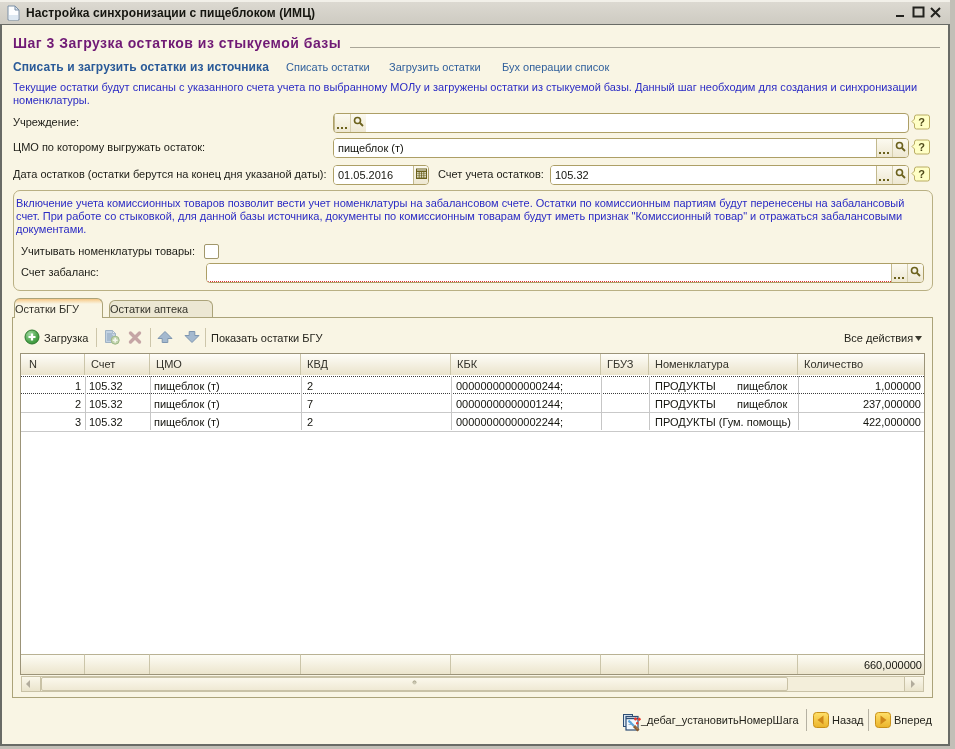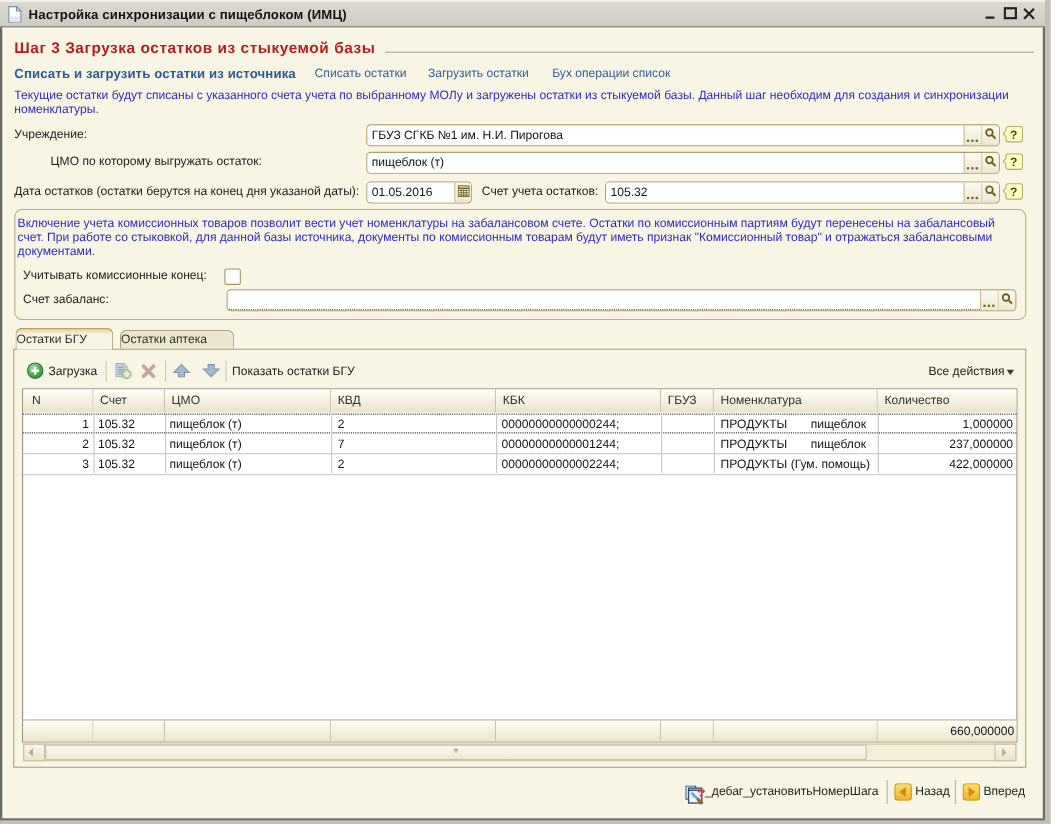--- a/index.html
+++ b/index.html
@@ -12,21 +12,21 @@
 #content{left:2px;top:25px;width:946px;height:719px;background:#f9f5e4;}
 #rightdark{left:948px;top:25px;width:2px;height:719px;background:#696b66;}
 #rightgray{left:950px;top:0;width:5px;height:749px;background:#c2bfb7;}
 #botdark{left:0;top:744px;width:950px;height:2px;background:#696b66;}
 #botgray{left:0;top:746px;width:950px;height:3px;background:#c2bfb7;}
 
 #title-ico{left:7px;top:5px;width:13px;height:16px;}
 #title-txt{left:26px;top:6px;font-size:12px;font-weight:bold;color:#15150f;letter-spacing:.1px;}
 .wbtn{top:6px;width:13px;height:13px;color:#22221e;}
 
-#heading{left:13px;top:35px;font-size:14px;font-weight:bold;color:#b91c1c;letter-spacing:.5px;}
+#heading{left:13px;top:35px;font-size:14px;font-weight:bold;color:#701a75;letter-spacing:.5px;}
 #headline{left:350px;top:47px;width:590px;height:1px;background:#aaa698;}
 
 .lnk{top:61px;font-size:11px;color:#31609c;white-space:nowrap;}
 #lnk1{left:13px;top:60px;font-size:12px;font-weight:bold;color:#2a5a98;letter-spacing:.1px;}
 #lnk2{left:286px;}
 #lnk3{left:389px;}
 #lnk4{left:502px;}
 
 #desc{left:13px;top:80.5px;font-size:11px;line-height:13.2px;color:#2b2bc4;white-space:nowrap;}
 
@@ -111,21 +111,20 @@
 
 <div class="abs lnk" id="lnk1">Списать и загрузить остатки из источника</div>
 <div class="abs lnk" id="lnk2">Списать остатки</div>
 <div class="abs lnk" id="lnk3">Загрузить остатки</div>
 <div class="abs lnk" id="lnk4">Бух операции список</div>
 
 <div class="abs" id="desc">Текущие остатки будут списаны с указанного счета учета по выбранному МОЛу и загружены остатки из стыкуемой базы. Данный шаг необходим для создания и синхронизации<br>номенклатуры.</div>
 
 <div class="abs flabel" style="left:13px;top:116px;">Учреждение:</div>
 <div class="abs fld" style="left:333px;top:113px;width:576px;height:20px;">
- <div class="txt">ГБУЗ СГКБ №1 им. Н.И. Пирогова</div>
  <div class="fbtns">
       <div class="fbtn">
         <div class="dots">
           <i></i>
           <i></i>
           <i></i>
         </div>
       </div>
       <div class="fbtn">
         <svg class="mag" viewBox="0 0 11 11">
@@ -133,21 +132,21 @@
           <path d="M7 7 L10 10" stroke="#6b611c" stroke-width="1.8"></path>
         </svg>
       </div>
     </div>
 </div>
 <svg class="abs help" style="left:911px;top:114px;" viewBox="0 0 19 16">
     <path d="M5.5 1 h11 a2 2 0 0 1 2 2 v10 a2 2 0 0 1 -2 2 h-11 a2 2 0 0 1 -2 -2 v-3 l-2.5 -2.5 2.5 -2.5 v-2 a2 2 0 0 1 2 -2 z" fill="#ffffc6" stroke="#b9ac62" stroke-width="1"></path>
     <text x="10.5" y="12" text-anchor="middle" font-family="Liberation Sans" font-size="11" font-weight="bold" fill="#4f4a1a">?</text>
   </svg>
 
-<div class="abs flabel" style="left:13px;top:141px;margin-left:33px;">ЦМО по которому выгружать остаток:</div>
+<div class="abs flabel" style="left:13px;top:141px;">ЦМО по которому выгружать остаток:</div>
 <div class="abs fld" style="left:333px;top:138px;width:576px;height:20px;">
  <div class="txt">пищеблок (т)</div>
  <div class="fbtns">
       <div class="fbtn">
         <div class="dots">
           <i></i>
           <i></i>
           <i></i>
         </div>
       </div>
@@ -196,21 +195,21 @@
       </div>
     </div>
 </div>
 <svg class="abs help" style="left:911px;top:166px;" viewBox="0 0 19 16">
     <path d="M5.5 1 h11 a2 2 0 0 1 2 2 v10 a2 2 0 0 1 -2 2 h-11 a2 2 0 0 1 -2 -2 v-3 l-2.5 -2.5 2.5 -2.5 v-2 a2 2 0 0 1 2 -2 z" fill="#ffffc6" stroke="#b9ac62" stroke-width="1"></path>
     <text x="10.5" y="12" text-anchor="middle" font-family="Liberation Sans" font-size="11" font-weight="bold" fill="#4f4a1a">?</text>
   </svg>
 
 <div class="abs" id="grp"></div>
 <div class="abs" id="grptxt">Включение учета комиссионных товаров позволит вести учет номенклатуры на забалансовом счете. Остатки по комиссионным партиям будут перенесены на забалансовый<br>счет. При работе со стыковкой, для данной базы источника, документы по комиссионным товарам будут иметь признак "Комиссионный товар"  и отражаться забалансовыми<br>документами.</div>
-<div class="abs flabel" style="left:21px;top:245px;">Учитывать комиссионные конец:</div>
+<div class="abs flabel" style="left:21px;top:245px;">Учитывать номенклатуры товары:</div>
 <div class="abs" id="chk"></div>
 
 <div class="abs flabel" style="left:21px;top:266px;">Счет забаланс:</div>
 <div class="abs fld" style="left:206px;top:263px;width:718px;height:20px;">
  <div class="txt" style="border-bottom:1px dotted #e03030;"></div>
  <div class="fbtns">
       <div class="fbtn">
         <div class="dots">
           <i></i>
           <i></i>

